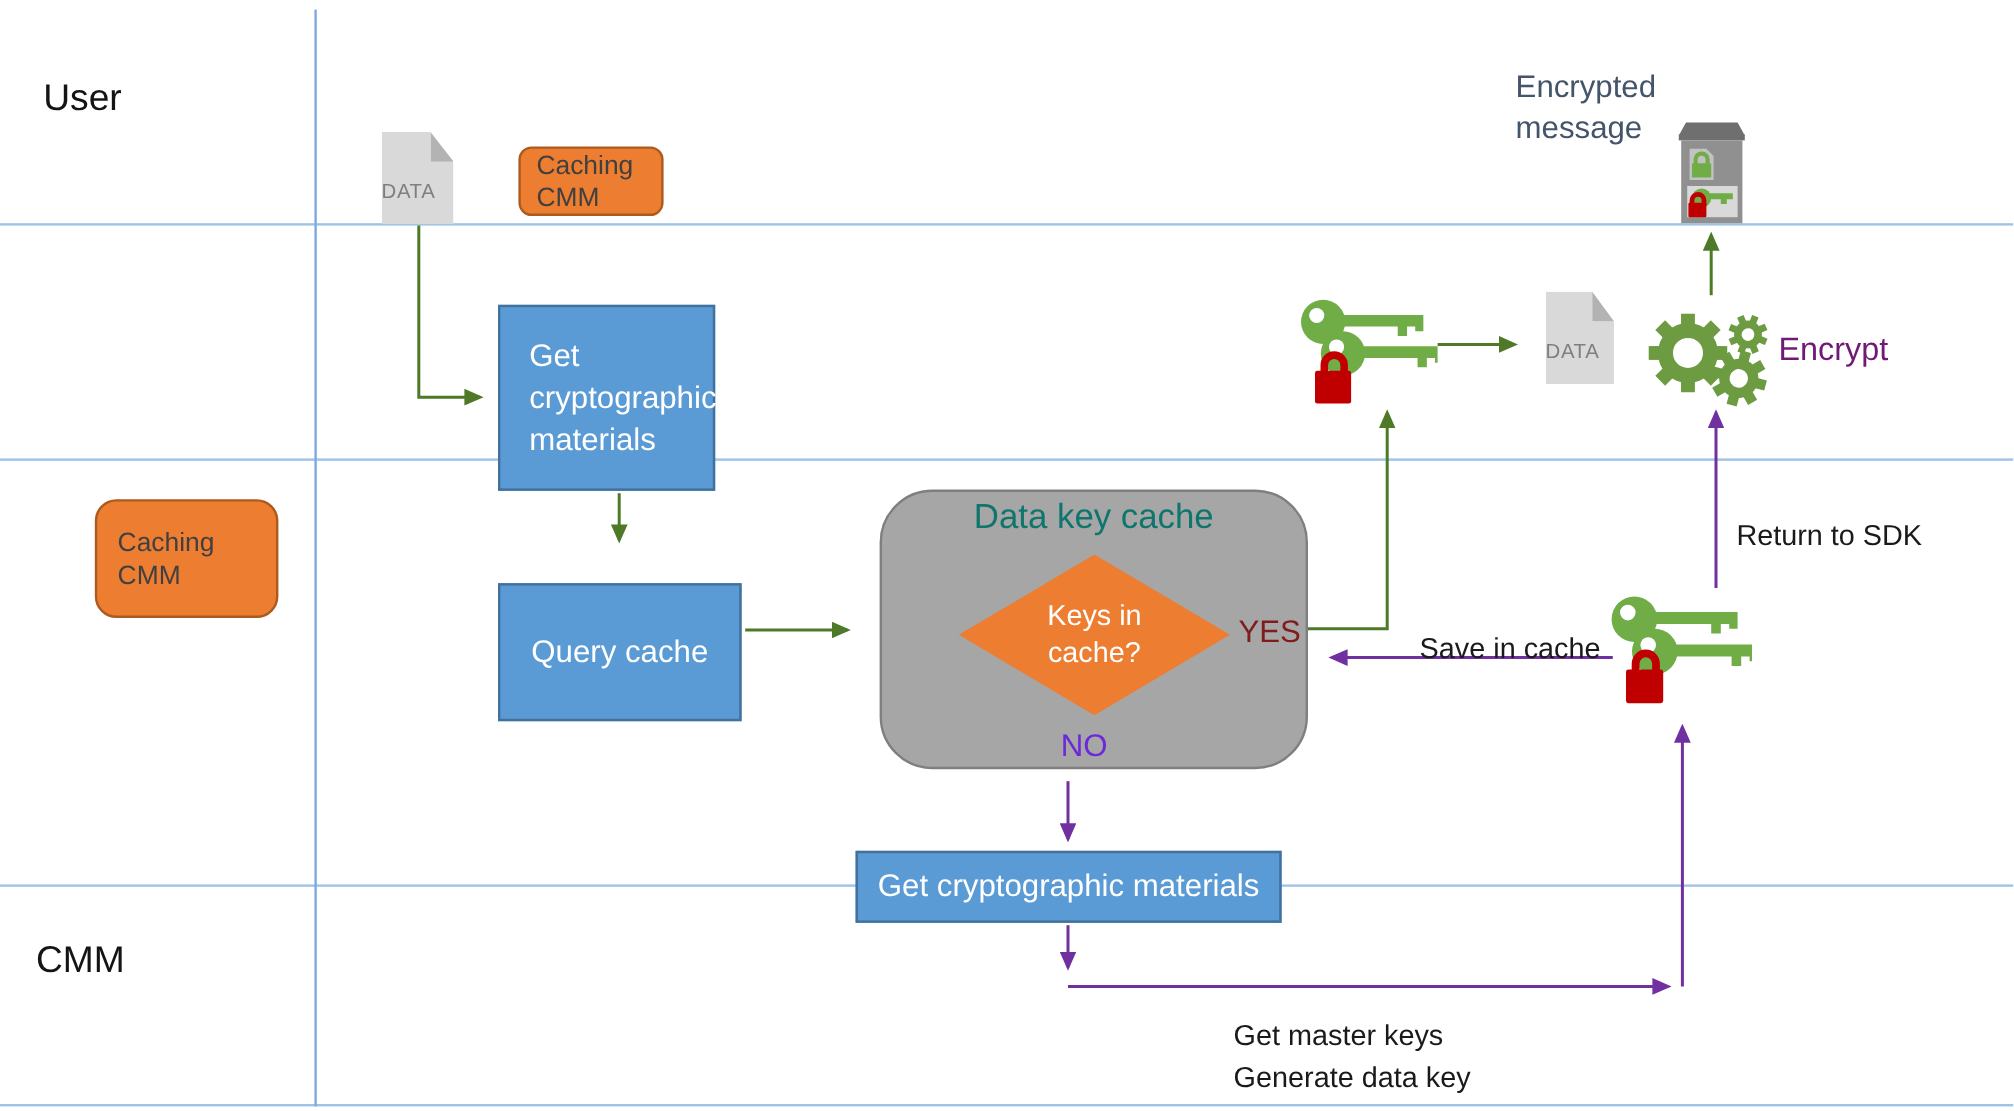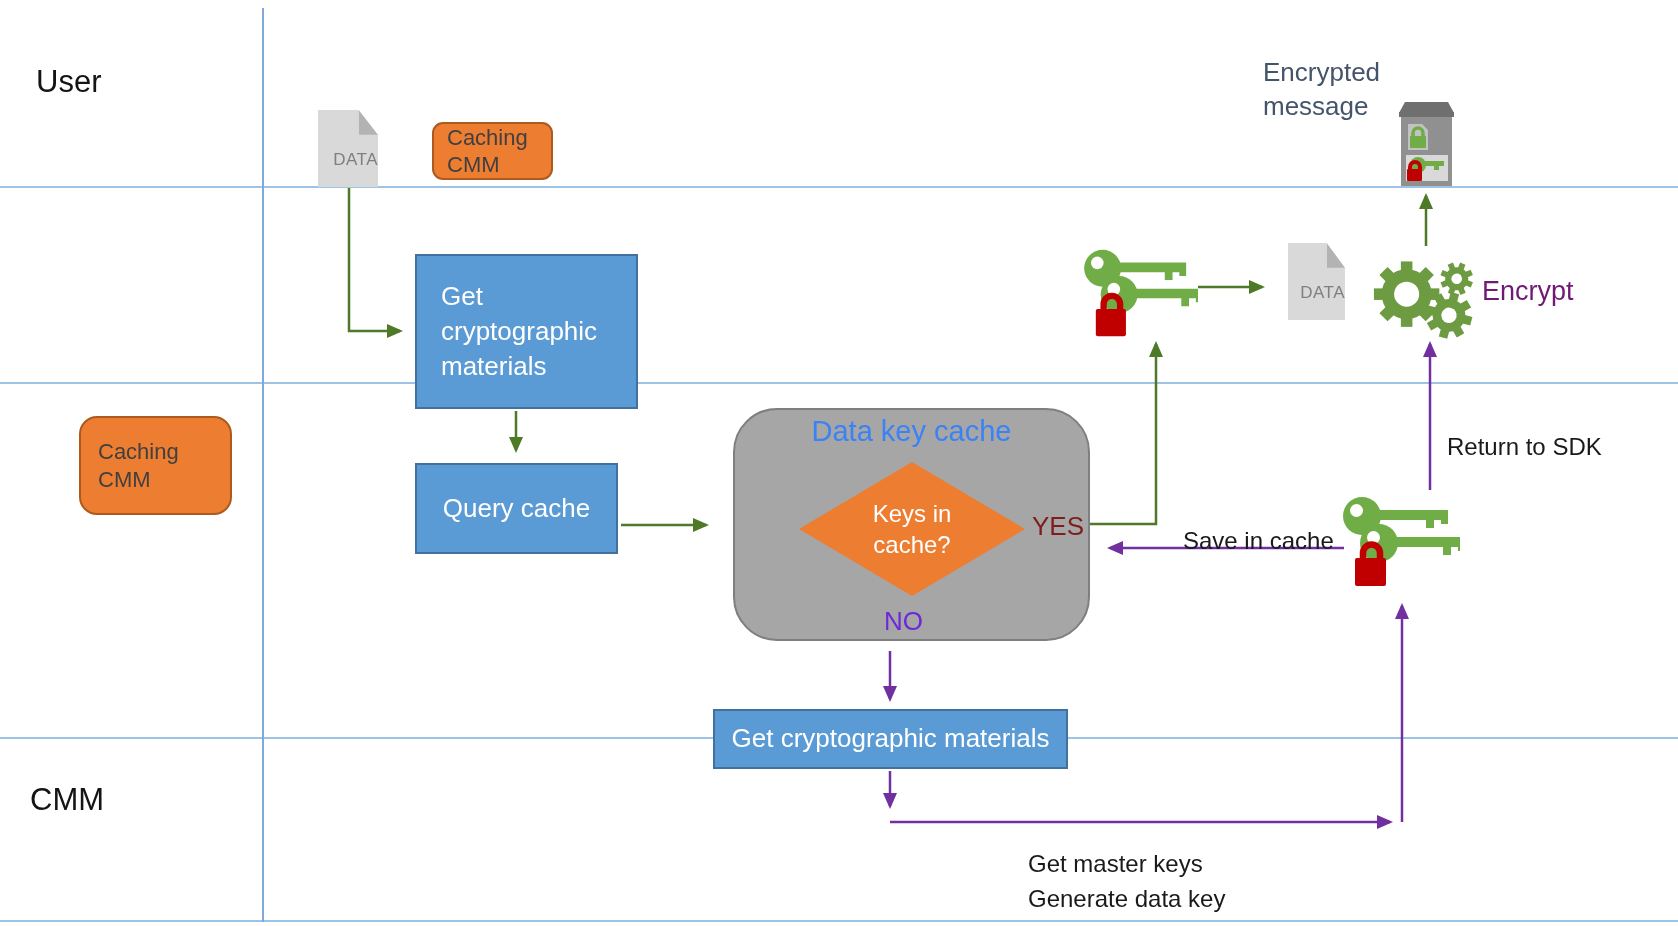--- a/index.html
+++ b/index.html
@@ -16,32 +16,32 @@
   .lane-label{font-size:31px;line-height:1.3;color:#141414;}
   
   .caption{font-size:26px;line-height:1.3;color:#44546A;}
   .small-label{font-size:24px;color:#1a1a1a;line-height:1.45;margin-top:13px;}
   
   .blue-box{background:#5B9BD5;border:2px solid #41719C;color:#fff;font-size:26px;line-height:1.35;
     display:flex;align-items:center;box-sizing:border-box;}
   .orange-pill{background:#ED7D31;border:2px solid #AC5A1E;color:#404040;font-size:22px;line-height:1.25;
     display:flex;align-items:center;box-sizing:border-box;margin-left:47px;}
   .gray-cache{background:#A6A6A6;border:2px solid #7F7F7F;border-radius:44px;box-sizing:border-box;}
-  .cache-title{font-size:29px;color:#3b82f6;text-align:center;}
+  .cache-title{font-size:29px;color:#0f766e;text-align:center;}
   .diamond{background:#ED7D31;clip-path:polygon(50% 0,100% 50%,50% 100%,0 50%);
     display:flex;align-items:center;justify-content:center;text-align:center;
     color:#fff;font-size:24px;line-height:1.3;}
   .yes-label{font-size:26px;color:#7f1d1d;}
   .no-label{font-size:26px;color:#6d28d9;}
   .encrypt-label{font-size:27px;color:#701a75;}
   
   .doc{background:#D9D9D9;clip-path:polygon(0 0,68% 0,100% 32%,100% 100%,0 100%);}
   .doc-fold{position:absolute;top:0;right:0;width:32%;height:32%;
     background:#B3B3B3;clip-path:polygon(0 0,100% 100%,0 100%);}
-  .doc-text{position:absolute;left:0;top:52%;width:100%;text-align:right;
+  .doc-text{position:absolute;left:0;top:52%;width:100%;text-align:left;
     font-size:17px;letter-spacing:.5px;color:#7F7F7F;}
   svg{display:block;}
 </style>
 </head>
 <body>
 
 <div id="canvas">
 
   <div class="hline" style="top:186px"></div>
   <div class="hline" style="top:382px"></div>
@@ -80,25 +80,25 @@
     <div class="doc-fold"></div>
     <div class="doc-text">DATA</div>
   </div>
 
   <div class="abs orange-pill pre" style="left:385px;top:122px;width:121px;height:58px;border-radius:11px;padding-left:13px">Caching
 CMM</div>
 
   <div class="abs orange-pill pre" style="left:32px;top:416px;width:153px;height:99px;border-radius:18px;padding-left:17px">Caching
 CMM</div>
 
-  <div class="abs blue-box pre" style="left:415px;top:254px;width:223px;height:155px;padding-left:24px">Get
+  <div class="abs blue-box pre" style="left:415px;top:254px;width:181px;height:155px;padding-left:24px">Get
 cryptographic
 materials</div>
 
-  <div class="abs blue-box" style="left:415px;top:463px;width:203px;height:91px;justify-content:center">Query cache</div>
+  <div class="abs blue-box" style="left:415px;top:486px;width:203px;height:115px;justify-content:center">Query cache</div>
 
   <svg class="abs" style="left:1083px;top:243px" width="115" height="101" viewBox="0 0 118 104">
     <g fill="#70AD47">
       <circle cx="20" cy="26" r="19"></circle>
       <path d="M36 20 H106 V34 H99 V30 H92 V38 H84 V30 H36 Z"></path>
       <circle cx="14.5" cy="20.5" r="6.5" fill="#fff"></circle>
       <g transform="translate(17,27)">
         <circle cx="20" cy="26" r="19"></circle>
         <path d="M36 20 H106 V34 H99 V30 H92 V38 H84 V30 H36 Z"></path>
         <circle cx="14.5" cy="20.5" r="6.5" fill="#fff"></circle>

